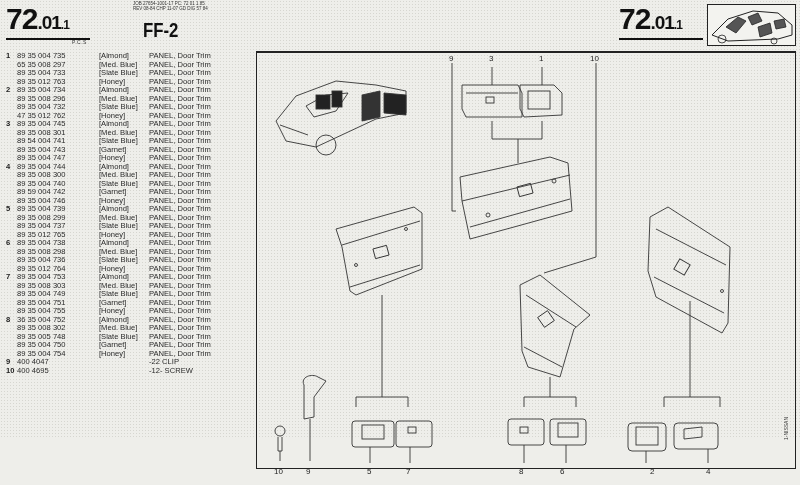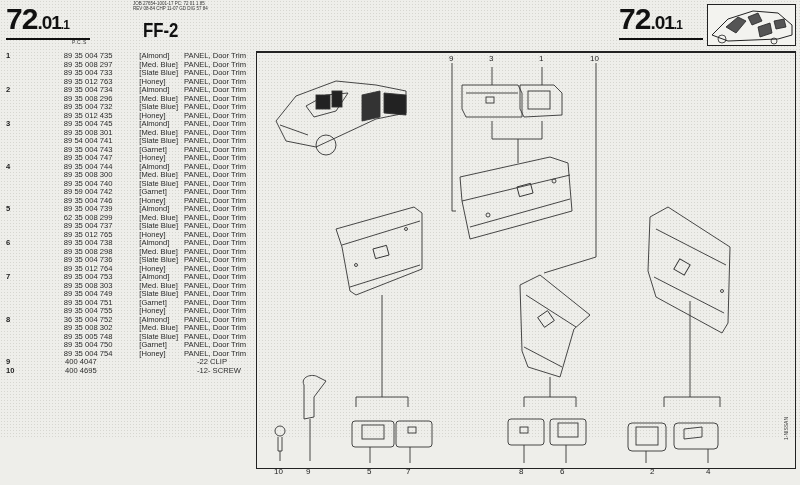--- a/index.html
+++ b/index.html
@@ -13,21 +13,21 @@
   .underline-left{position:absolute;left:6px;top:38px;width:84px;height:2px;background:#111;}
   #pcs{position:absolute;left:72px;top:39px;font-size:5px;color:#333;letter-spacing:0.5px;}
   #job{position:absolute;left:133px;top:1px;font-size:4.5px;line-height:5px;color:#333;width:130px;}
   #ff2{position:absolute;left:143px;top:18px;font-size:21px;font-weight:bold;color:#111;font-family:"Liberation Sans",sans-serif;transform:scaleX(0.8);transform-origin:left;}
   #code-right{left:619px;top:2px;font-size:30px;}
   .underline-right{position:absolute;left:619px;top:38px;width:84px;height:2px;background:#111;}
   .thumb{position:absolute;left:707px;top:4px;width:87px;height:40px;border:1.5px solid #222;background:#f3f3ef;}
   .list{position:absolute;left:6px;top:52px;width:240px;font-size:7.6px;line-height:8.5px;color:#2a2a2a;}
   .row{display:flex;white-space:nowrap;height:8.5px;}
   .row .num{width:11px;text-align:left;font-weight:bold;color:#222;}
-  .row .pn{width:62px;margin-left:48px;}
+  .row .pn{width:62px;}
   .row .color{width:50px;padding-left:20px;}
   .row .desc{}
   .frame{position:absolute;left:256px;top:51px;width:538px;height:415px;border:1.5px solid #222;border-top-width:2px;}
   .diagram{position:absolute;left:256px;top:51px;width:540px;height:418px;}
   .callout{position:absolute;font-size:8px;color:#222;}
   .sidecode{position:absolute;left:783px;top:440px;font-size:5px;color:#333;transform:rotate(-90deg);transform-origin:left top;white-space:nowrap;}
 </style>
 </head>
 <body>
 
@@ -64,21 +64,21 @@
 
   <div class="list" id="parts-list">
       <div class="row">
         <span class="num">1</span>
         <span class="pn">89 35 004 735</span>
         <span class="color">[Almond]</span>
         <span class="desc">PANEL, Door Trim</span>
       </div>
       <div class="row">
         <span class="num"></span>
-        <span class="pn">89 35 008 297</span>
+        <span class="pn">65 35 008 297</span>
         <span class="color">[Med. Blue]</span>
         <span class="desc">PANEL, Door Trim</span>
       </div>
       <div class="row">
         <span class="num"></span>
         <span class="pn">89 35 004 733</span>
         <span class="color">[Slate Blue]</span>
         <span class="desc">PANEL, Door Trim</span>
       </div>
       <div class="row">
@@ -100,21 +100,21 @@
         <span class="desc">PANEL, Door Trim</span>
       </div>
       <div class="row">
         <span class="num"></span>
         <span class="pn">89 35 004 732</span>
         <span class="color">[Slate Blue]</span>
         <span class="desc">PANEL, Door Trim</span>
       </div>
       <div class="row">
         <span class="num"></span>
-        <span class="pn">89 35 012 435</span>
+        <span class="pn">47 35 012 762</span>
         <span class="color">[Honey]</span>
         <span class="desc">PANEL, Door Trim</span>
       </div>
       <div class="row">
         <span class="num">3</span>
         <span class="pn">89 35 004 745</span>
         <span class="color">[Almond]</span>
         <span class="desc">PANEL, Door Trim</span>
       </div>
       <div class="row">
@@ -172,21 +172,21 @@
         <span class="desc">PANEL, Door Trim</span>
       </div>
       <div class="row">
         <span class="num">5</span>
         <span class="pn">89 35 004 739</span>
         <span class="color">[Almond]</span>
         <span class="desc">PANEL, Door Trim</span>
       </div>
       <div class="row">
         <span class="num"></span>
-        <span class="pn">62 35 008 299</span>
+        <span class="pn">89 35 008 299</span>
         <span class="color">[Med. Blue]</span>
         <span class="desc">PANEL, Door Trim</span>
       </div>
       <div class="row">
         <span class="num"></span>
         <span class="pn">89 35 004 737</span>
         <span class="color">[Slate Blue]</span>
         <span class="desc">PANEL, Door Trim</span>
       </div>
       <div class="row">

